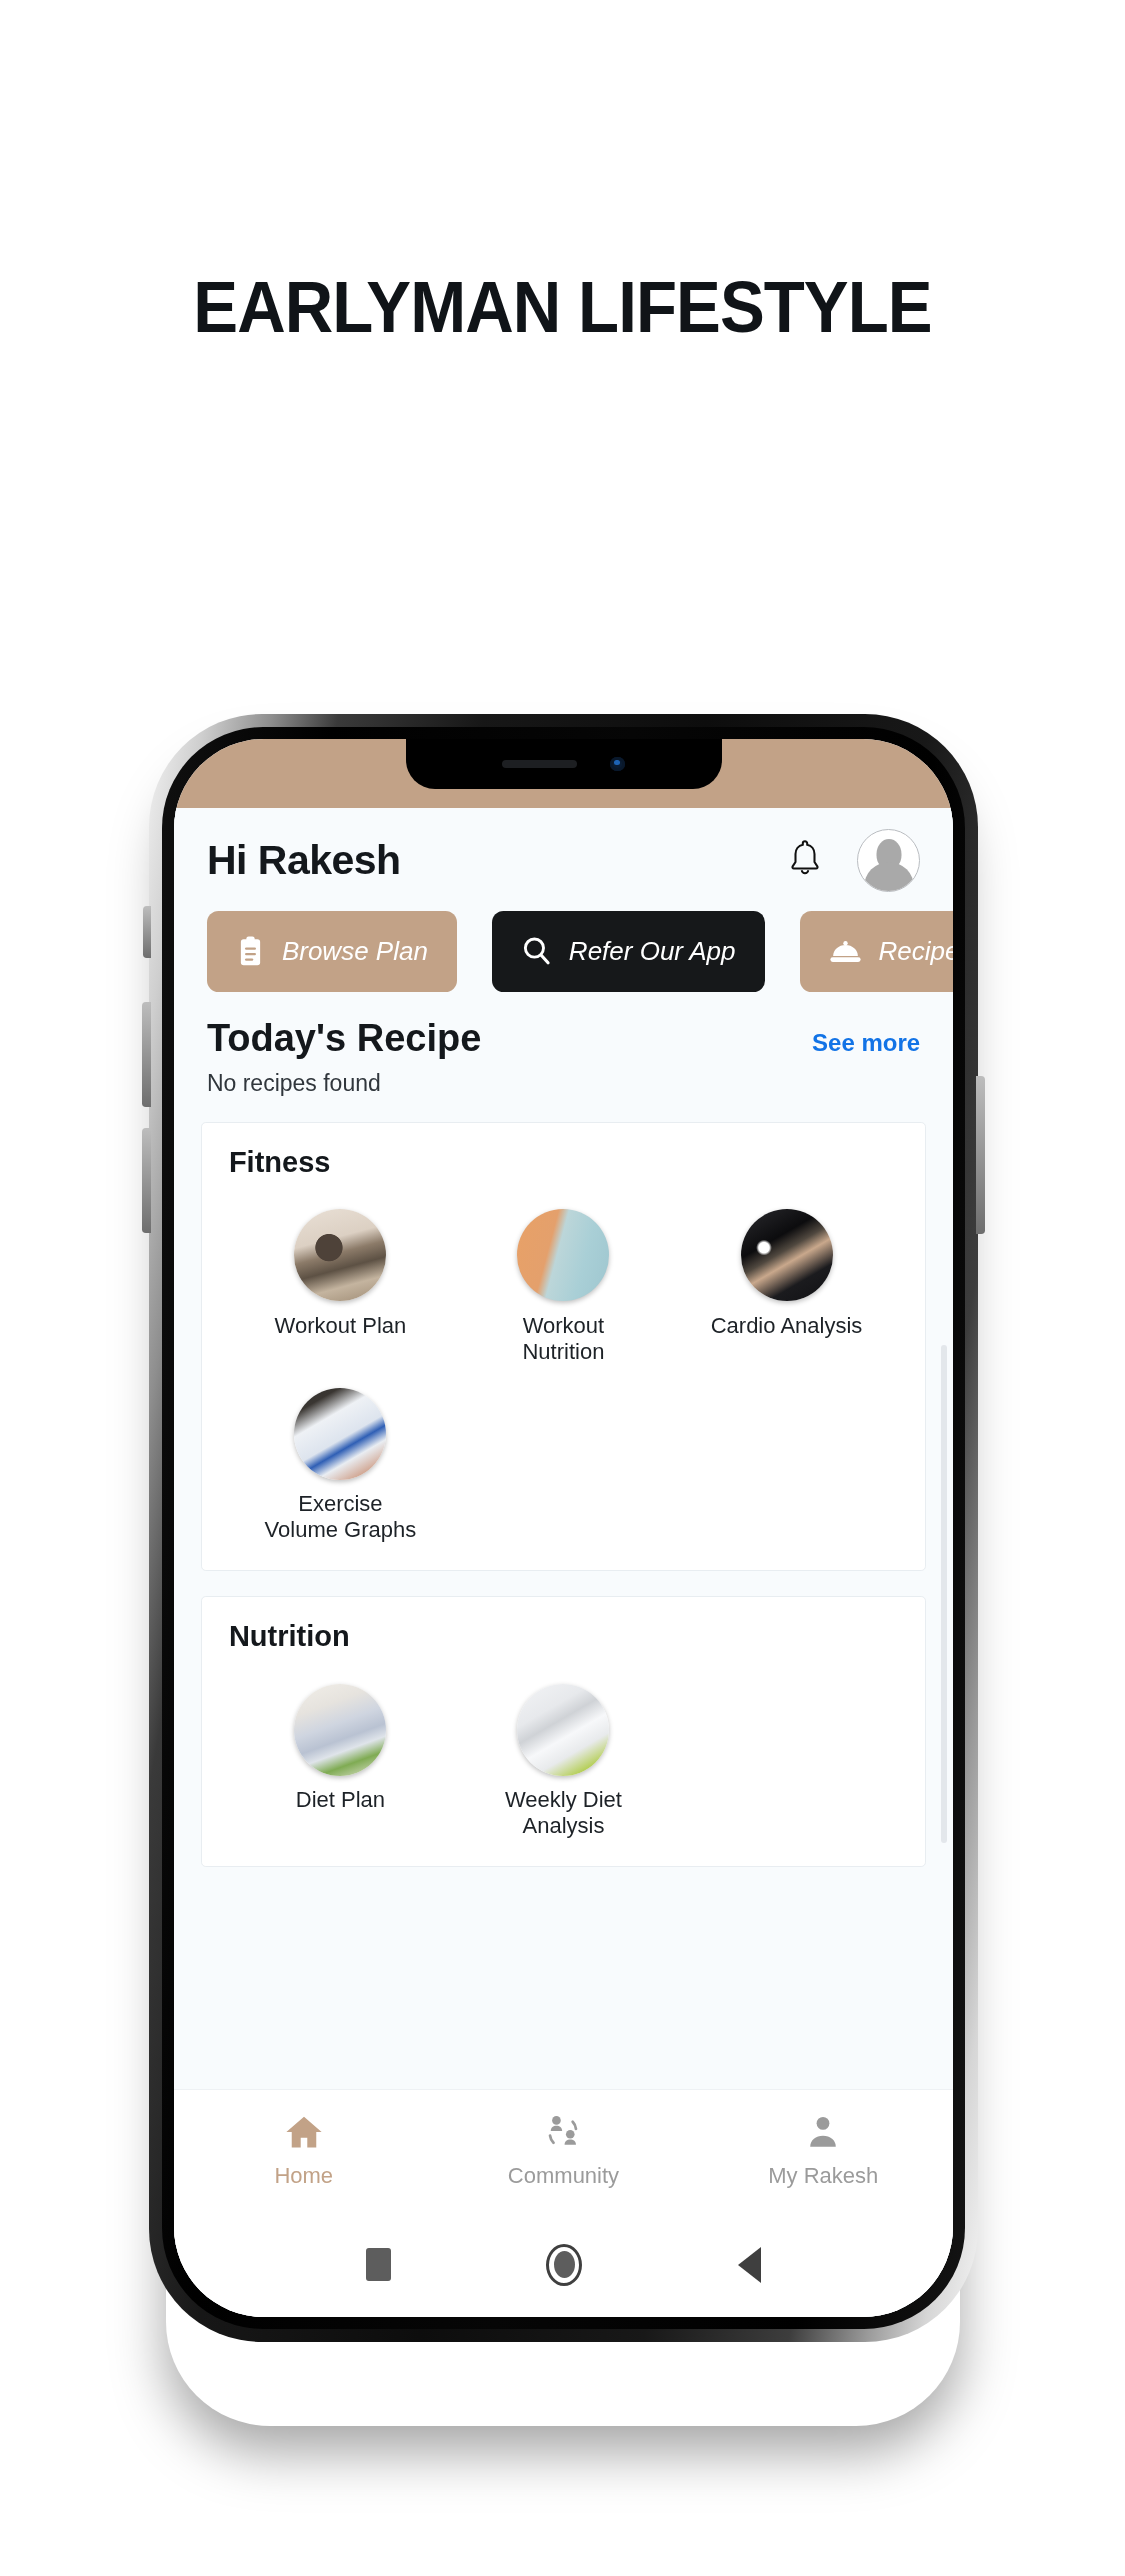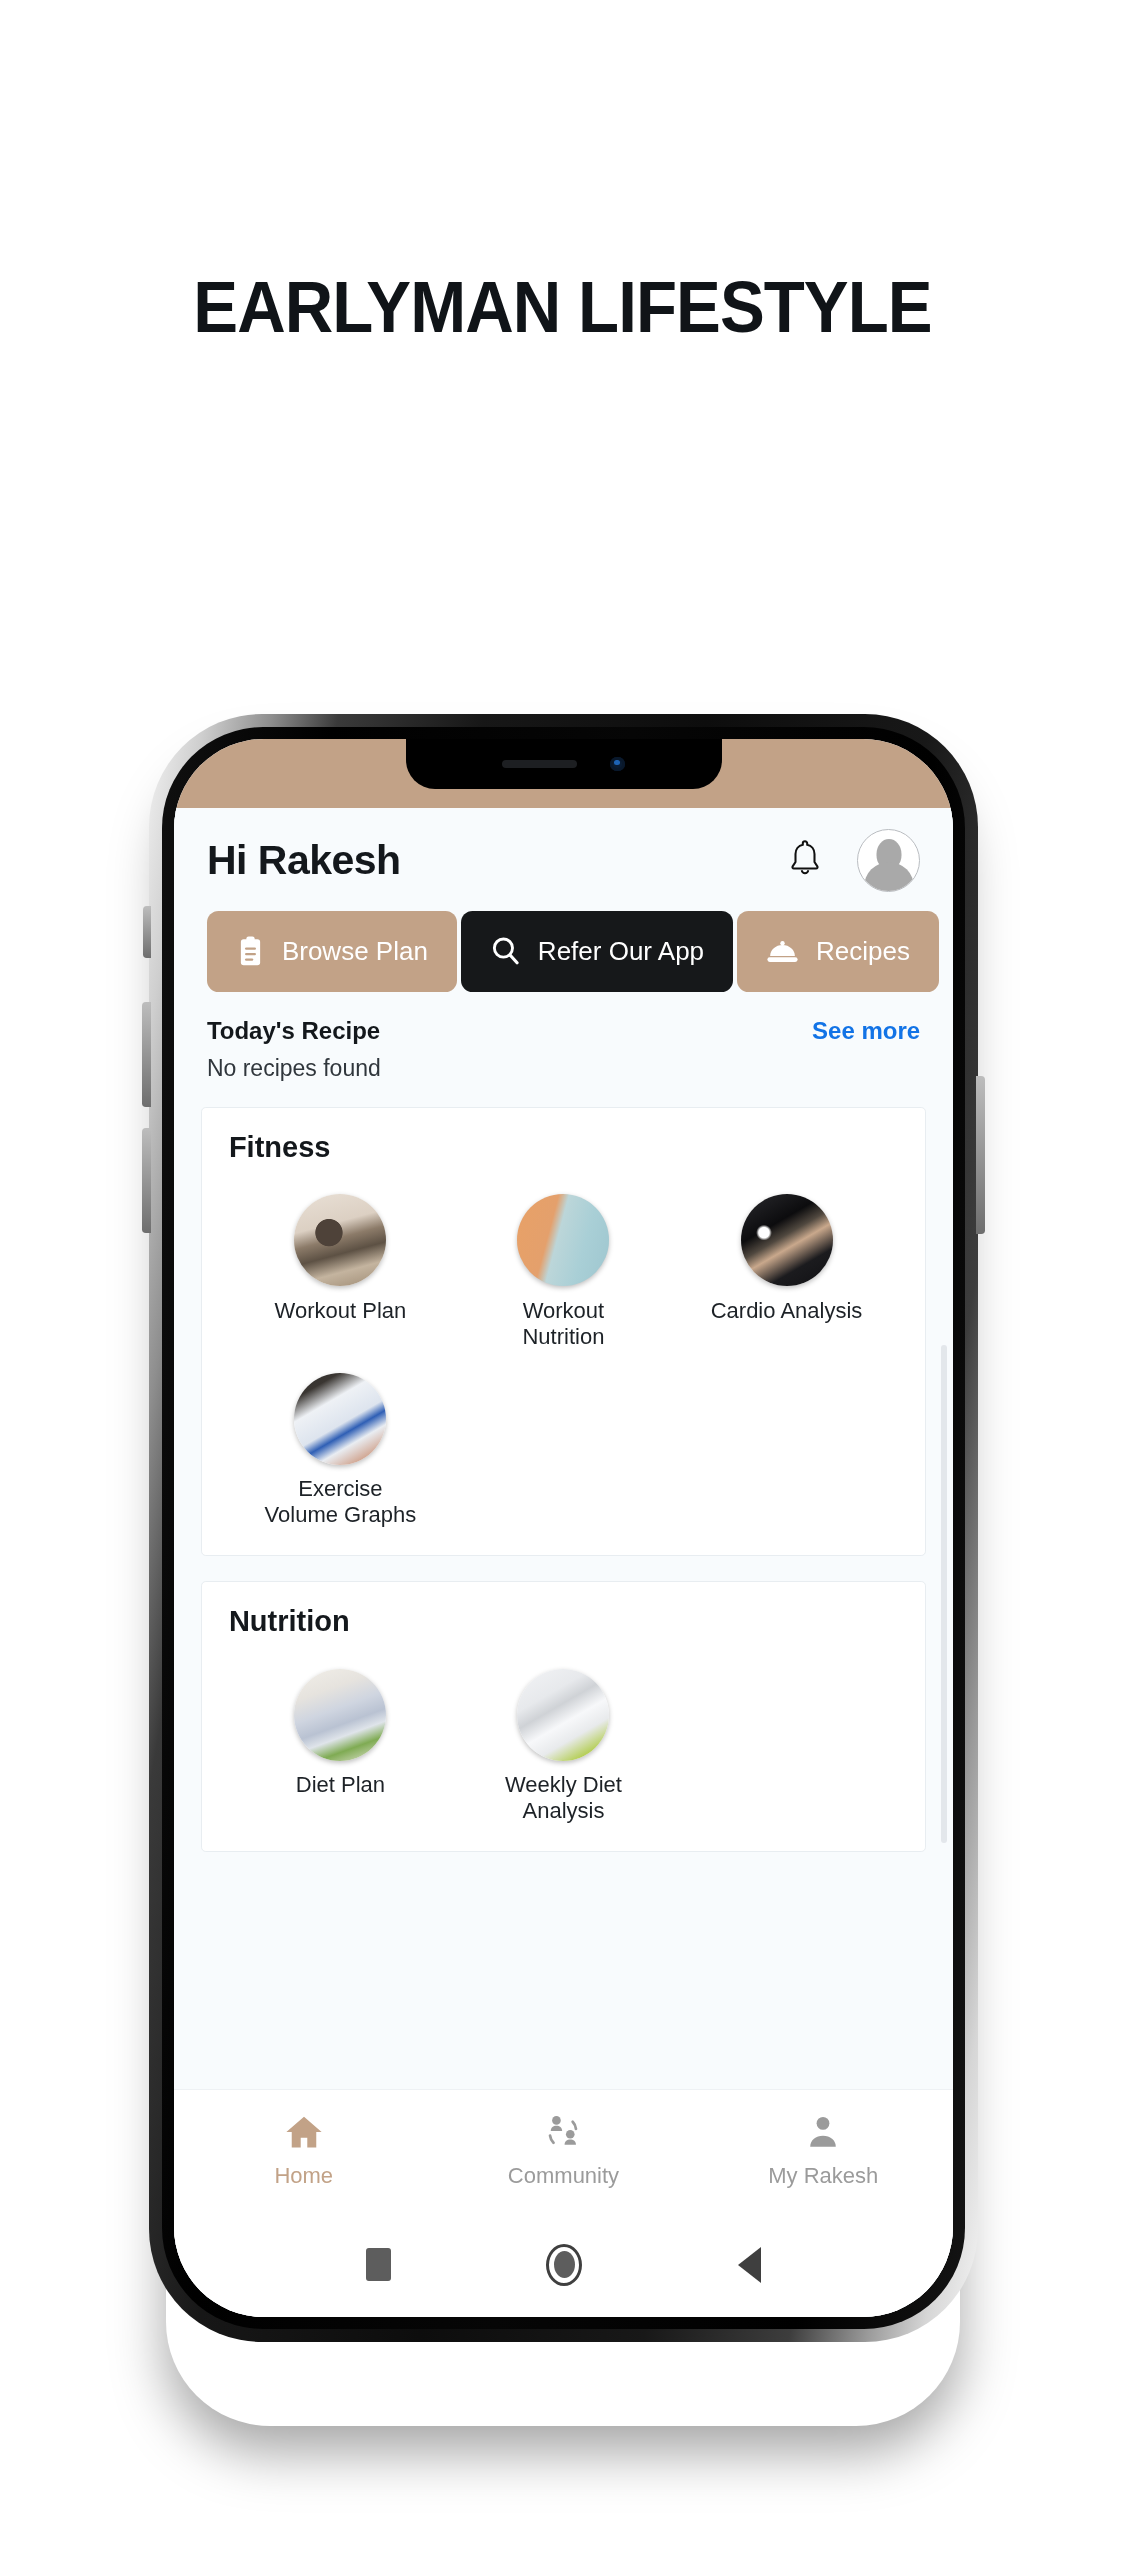--- a/index.html
+++ b/index.html
@@ -112,40 +112,40 @@
     display:flex; align-items:flex-end; justify-content:center;
     overflow:hidden; position:relative;
   }
   .avatar .head{ position:absolute; top:9.6px; left:50%; transform:translateX(-50%);
                  width:25px; height:30px; border-radius:50% 50% 45% 45%; background:#a9a9a9; }
   .avatar .body{ position:absolute; bottom:0; left:50%; transform:translateX(-50%);
                  width:50px; height:29px; border-radius:25px 25px 0 0; background:#a9a9a9; }
 
   
   .qbtn-row{
-    display:flex; gap:4px; padding: 5.8px 0 0 33px;
-    overflow:hidden; white-space:nowrap;
+    display:flex; gap:35px; padding: 5.8px 0 0 33px;
+    overflow:hidden; white-space:nowrap;font-style:italic;
   }
   .qbtn{
     flex: 0 0 auto;
     height:81px; border-radius:11.5px;
     display:flex; align-items:center; gap:17px;
     padding: 0 29px;
     color:#ffffff; font-size:26px; font-weight:400;
   }
   .qbtn.tan{ background:#c2a287; }
   .qbtn.dark{ background:#16181a; }
   .qbtn-ico{ display:flex; align-items:center; }
 
   
   .recipe-head{
     display:flex; align-items:baseline; justify-content:space-between;
     padding: 25px 33px 0 33px;
   }
-  .recipe-title{ font-size:24px; font-weight:700; color:#14181c; }
+  .recipe-title{ font-size:38px; font-weight:700; color:#14181c; }
   .see-more{ font-size:24px; color:#1273e6; font-weight:600; }
   .recipe-empty{ padding: 9.6px 33px 0 33px; font-size:23px; color:#30363c; }
 
   
   .card{
     margin: 25px 27px 0 27px;
     background:#ffffff;
     border:1px solid #e8edf1;
     border-radius:4.8px;
     padding: 23px 27px 27px 27px;

